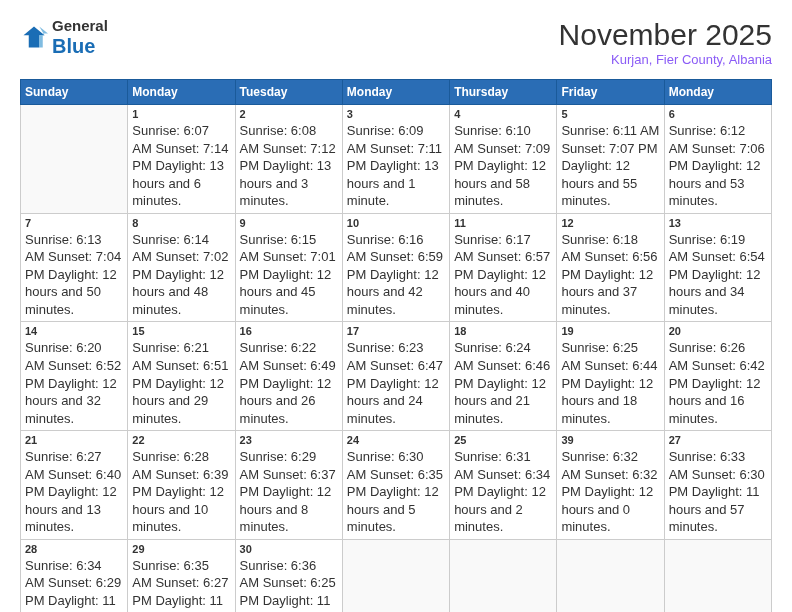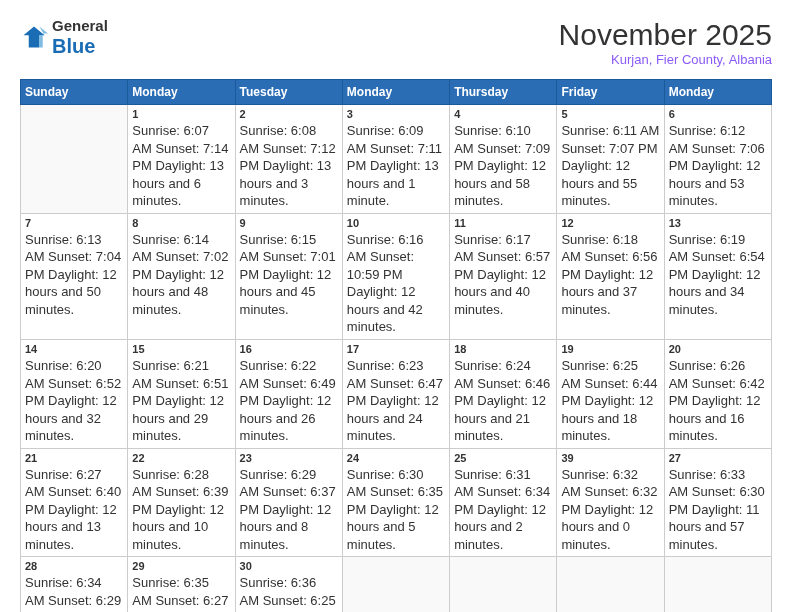--- a/index.html
+++ b/index.html
@@ -198,21 +198,21 @@
           <td>
             <span class="day-num">9</span>
             <div class="day-info">Sunrise: 6:15 AM
 Sunset: 7:01 PM
 Daylight: 12 hours
 and 45 minutes.</div>
           </td>
           <td>
             <span class="day-num">10</span>
             <div class="day-info">Sunrise: 6:16 AM
-Sunset: 10:59 PM
+Sunset: 6:59 PM
 Daylight: 12 hours
 and 42 minutes.</div>
           </td>
           <td>
             <span class="day-num">11</span>
             <div class="day-info">Sunrise: 6:17 AM
 Sunset: 6:57 PM
 Daylight: 12 hours
 and 40 minutes.</div>
           </td>

